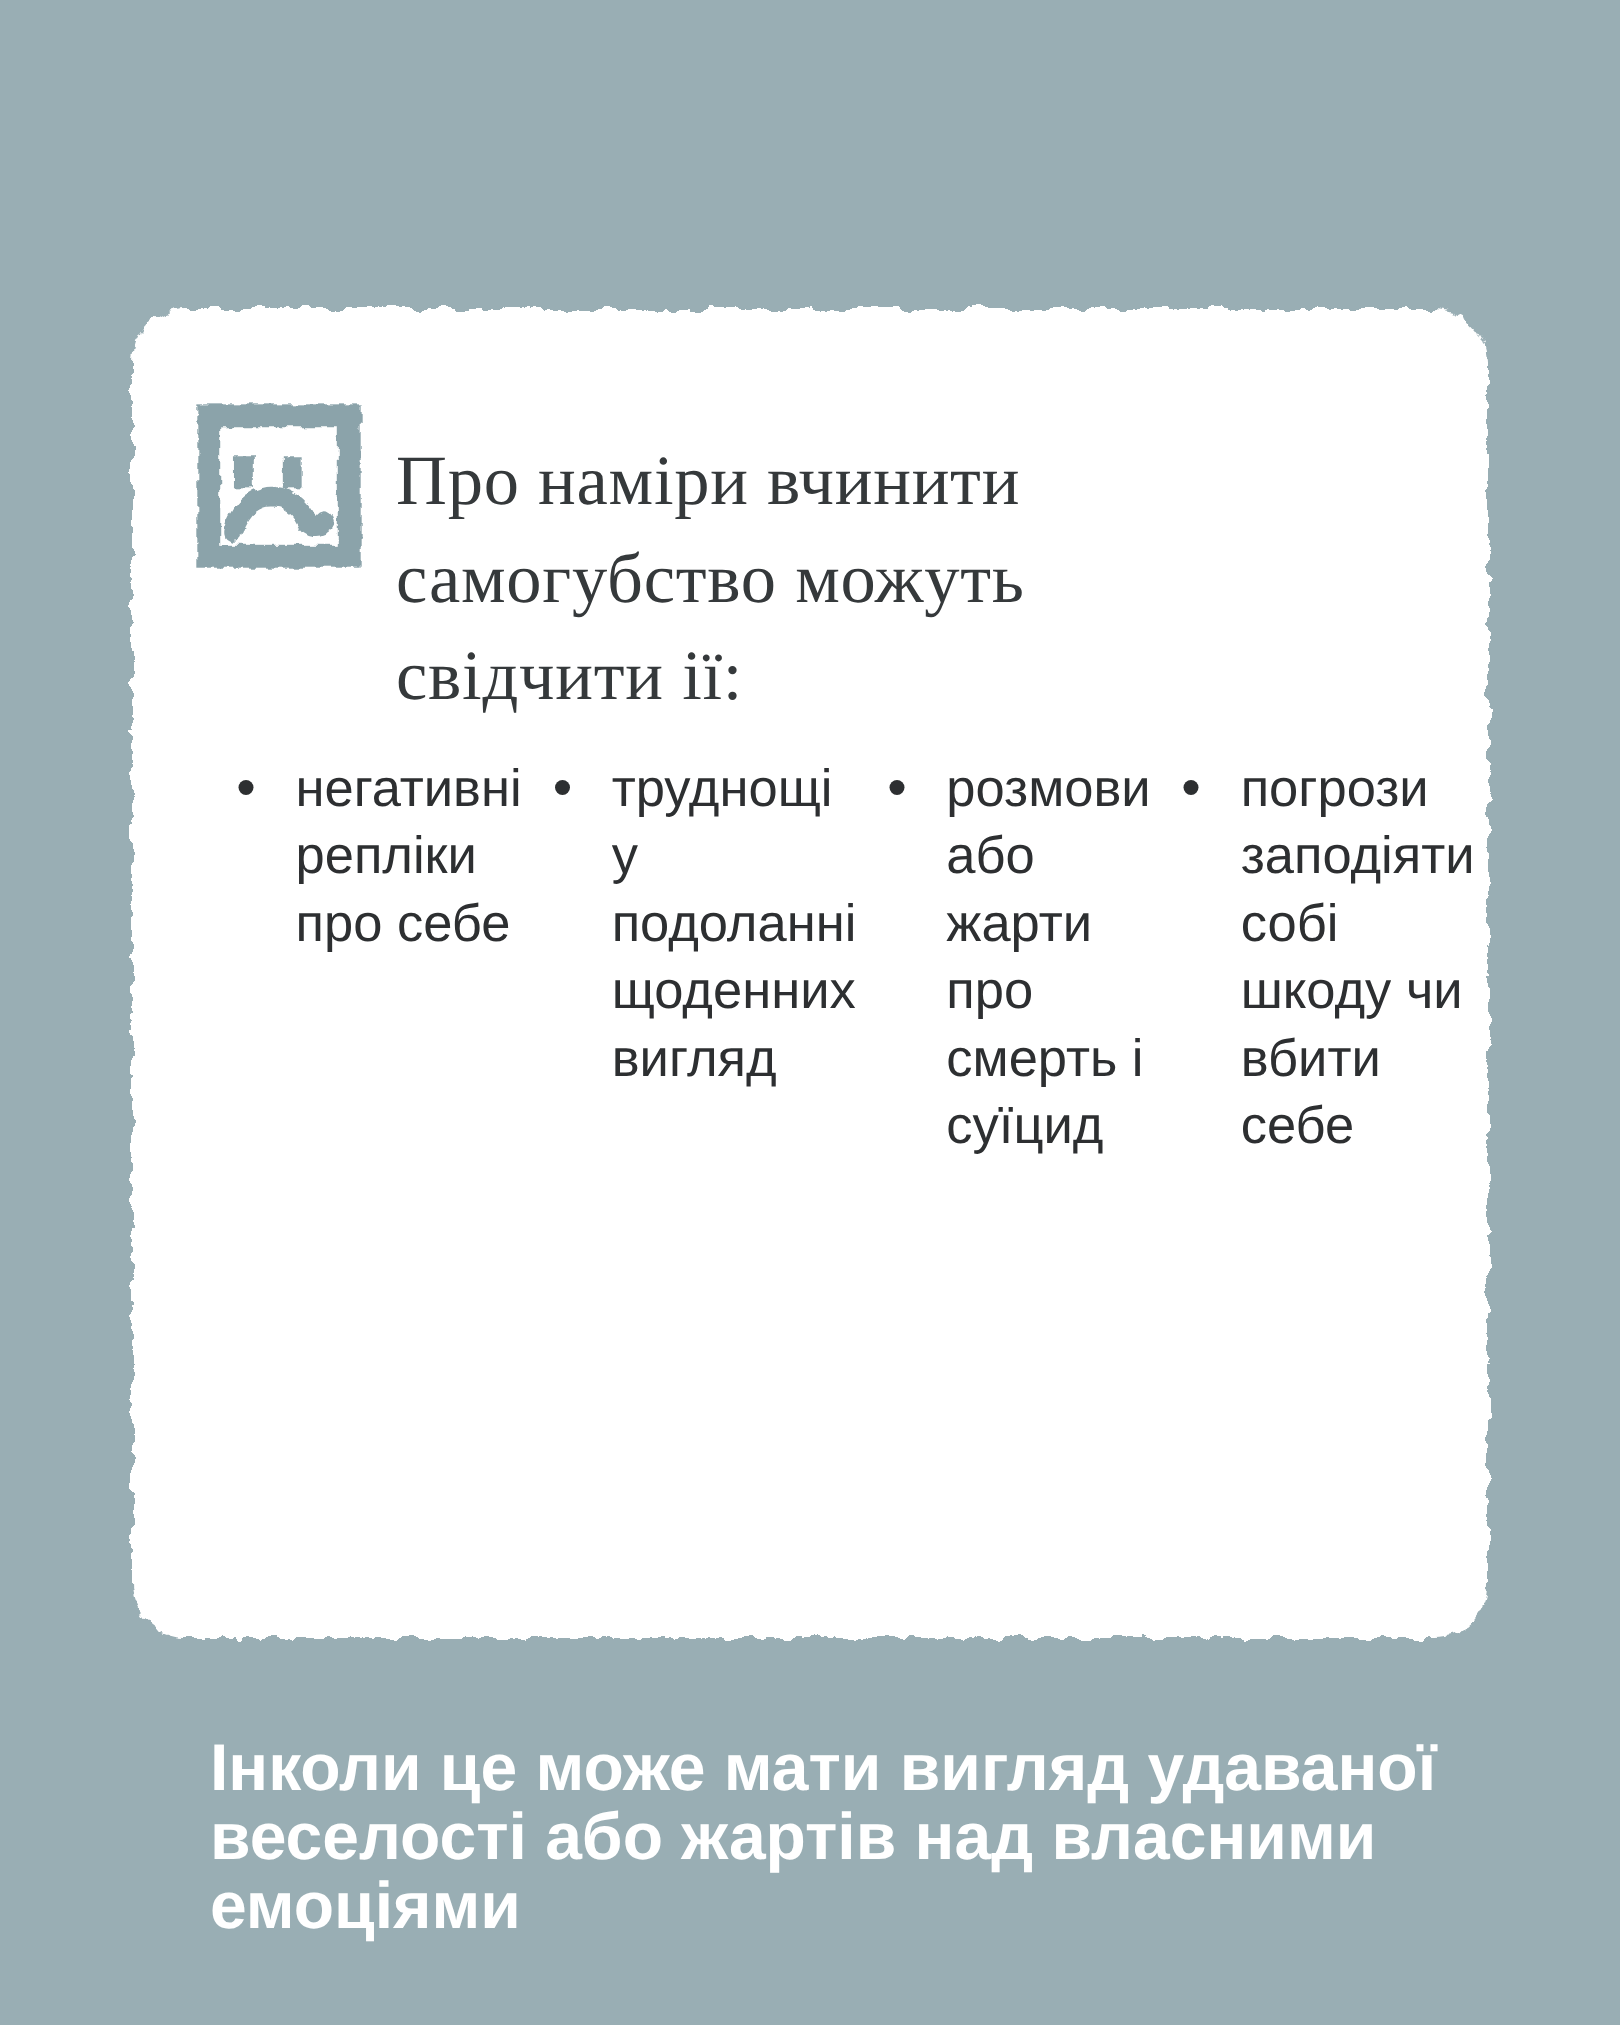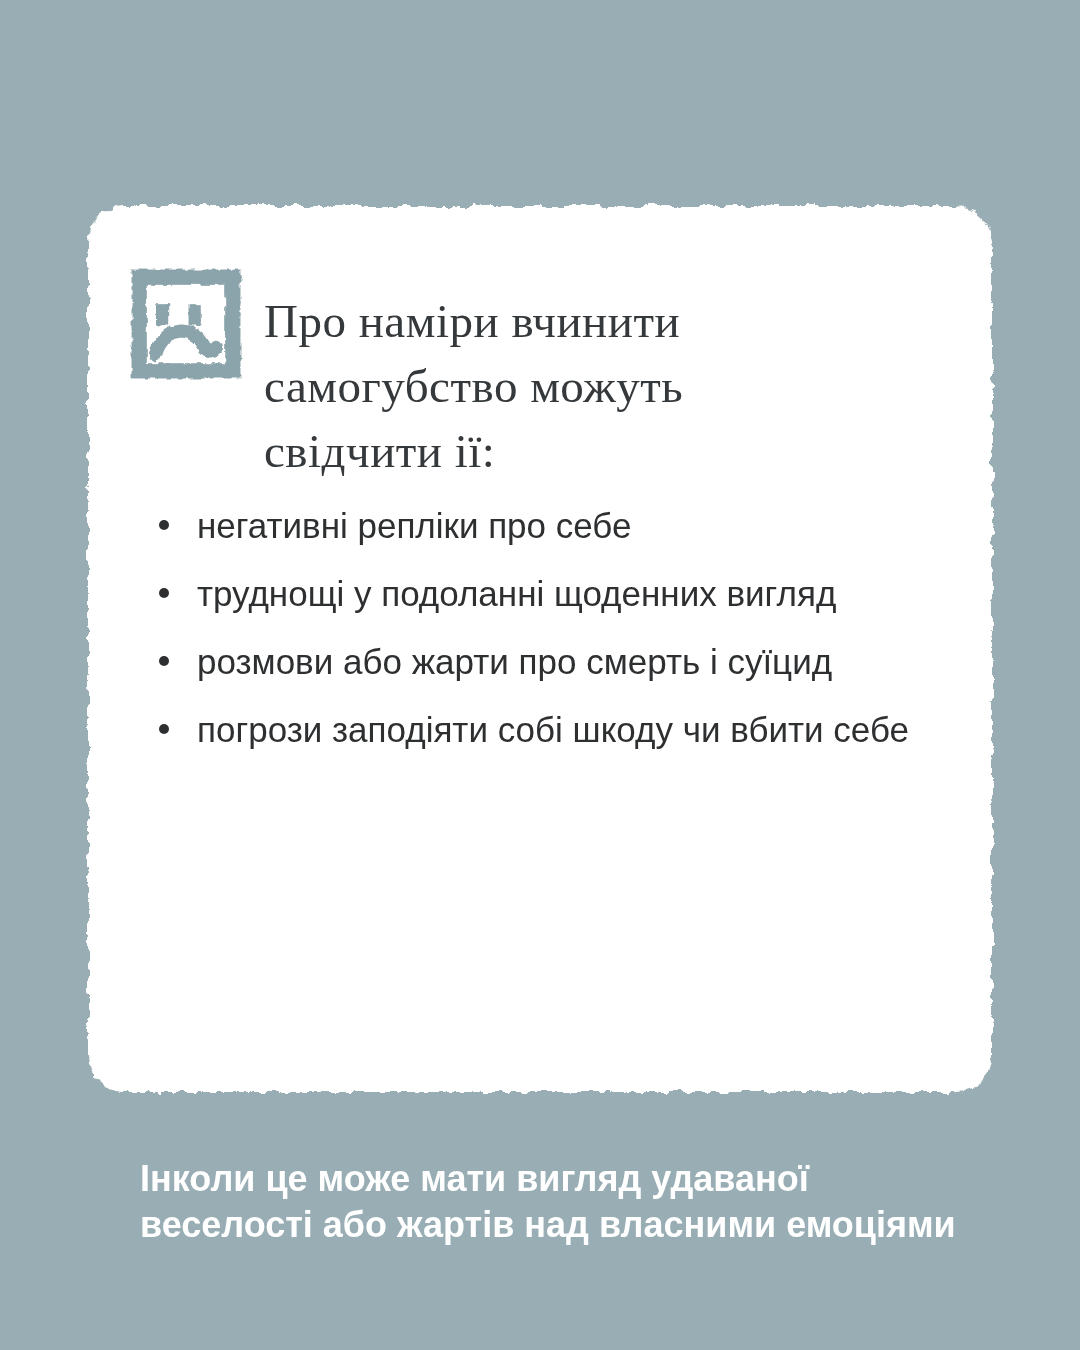--- a/index.html
+++ b/index.html
@@ -47,22 +47,22 @@
     white-space: pre-line;
     letter-spacing: 0.5px;
   }
   .signs-list {
     position: absolute;
     left: 62px; top: 303px;
     width: 820px;
     margin: 0; padding: 0;
     list-style: none;
     display: flex;
-    flex-direction: column;
-    gap: 23px;
+    flex-direction: row;
+    gap: 8px;
   }
   .signs-list li {
     position: relative;
     padding-left: 52px;
     font-size: 35px;
     line-height: 45px;
     color: var(--body);
     white-space: pre-line;
   }
   .signs-list li::before {
@@ -70,21 +70,21 @@
     position: absolute;
     left: 14px; top: 17px;
     width: 10px; height: 10px;
     border-radius: 50%;
     background: var(--body);
   }
   .footer-note {
     position: absolute;
     left: 140px; top: 1156px;
     width: 880px;
-    font-size: 36px;
+    font-size: 44px;
     line-height: 46px;
     font-weight: 700;
     color: var(--footer);
     white-space: pre-line;
   }
 </style>
 </head>
 <body>
 
 <div class="stage">

